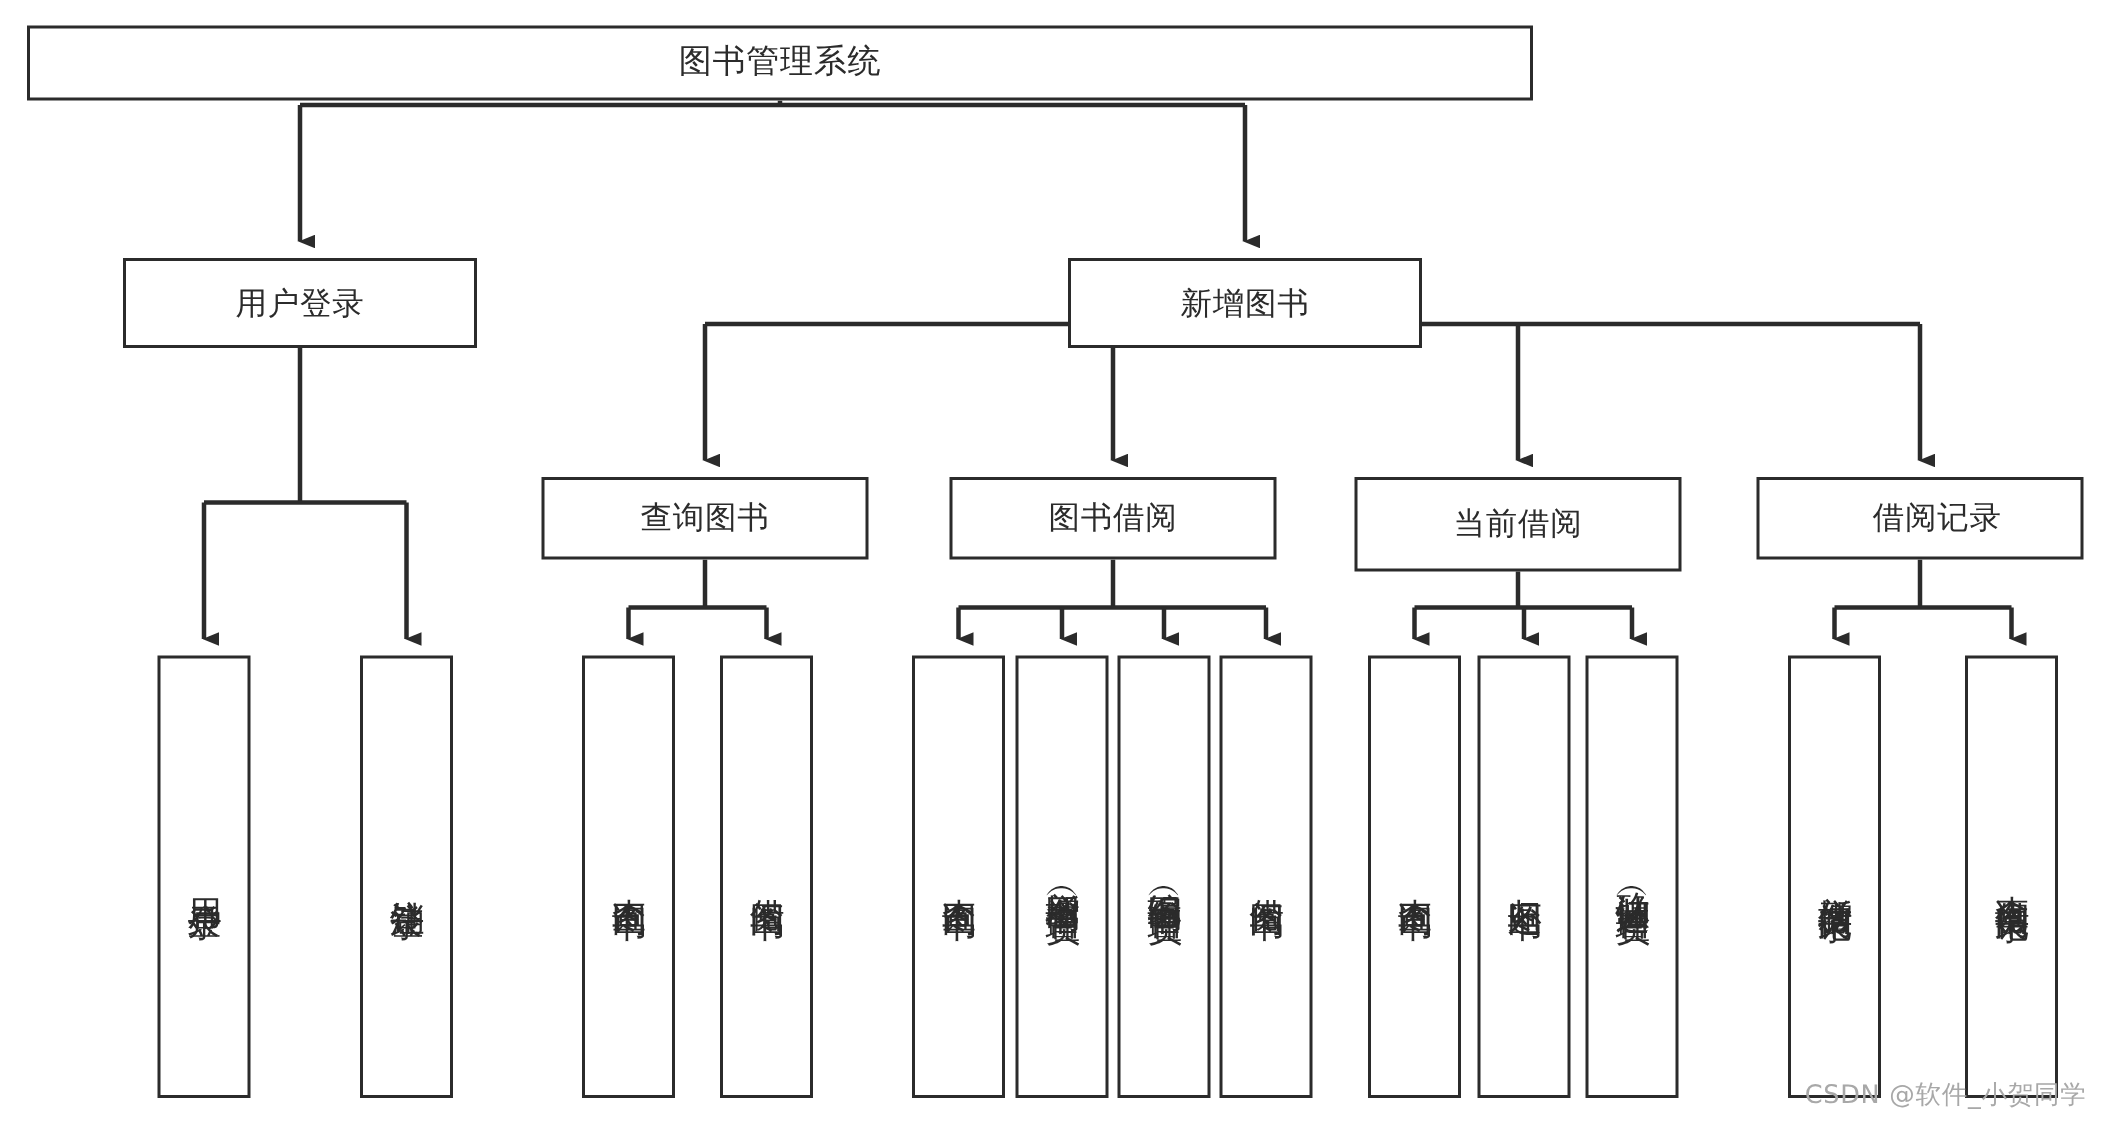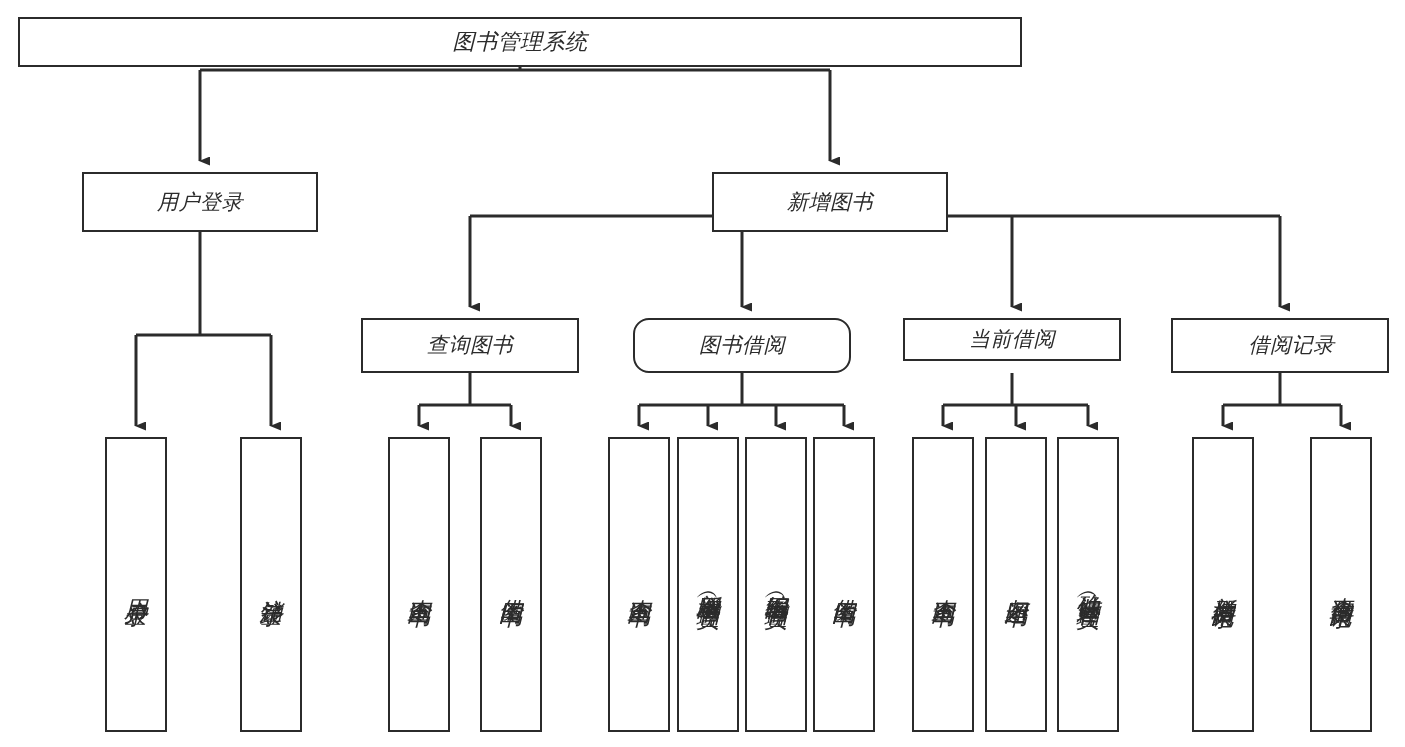--- a/index.html
+++ b/index.html
@@ -36,21 +36,20 @@
     justify-content: center;
     color: #2b2b2b;
     z-index: 3;
   }
   .node-label {
     font-size: 21px;
     line-height: 1.18;
     letter-spacing: 0.5px;
     white-space: nowrap;
     text-align: right;
-    font-style: italic;
   }
   .node.vertical .node-label {
     writing-mode: vertical-rl;
     text-orientation: upright;
     font-size: 23px;
     letter-spacing: 2px;
     line-height: 1.05;
     white-space: nowrap;
   }
   .node.root .node-label { font-size: 22px; }
@@ -119,24 +118,24 @@
       </div>
       <div class="node horizontal" style="left: 82px; top: 172px; width: 236px; height: 60px;">
         <span class="node-label">用户登录</span>
       </div>
       <div class="node horizontal" style="left: 712px; top: 172px; width: 236px; height: 60px;">
         <span class="node-label">新增图书</span>
       </div>
       <div class="node horizontal" style="left: 361px; top: 318px; width: 218px; height: 55px;">
         <span class="node-label">查询图书</span>
       </div>
-      <div class="node horizontal" style="left: 633px; top: 318px; width: 218px; height: 55px; border-radius: 16px;">
+      <div class="node horizontal" style="left: 633px; top: 318px; width: 218px; height: 55px;">
         <span class="node-label">图书借阅</span>
       </div>
-      <div class="node horizontal" style="left: 903px; top: 318px; width: 218px; height: 43px;">
+      <div class="node horizontal" style="left: 903px; top: 318px; width: 218px; height: 63px;">
         <span class="node-label">当前借阅</span>
       </div>
       <div class="node horizontal" style="left: 1171px; top: 318px; width: 218px; height: 55px; padding-left: 23px;">
         <span class="node-label">借阅记录</span>
       </div>
       <div class="node vertical" style="left: 105px; top: 437px; width: 62px; height: 295px;">
         <span class="node-label">用户登录</span>
       </div>
       <div class="node vertical" style="left: 240px; top: 437px; width: 62px; height: 295px;">
         <span class="node-label">注销登录</span>
@@ -169,13 +168,14 @@
         <span class="node-label">确认归还（管理员）</span>
       </div>
       <div class="node vertical" style="left: 1192px; top: 437px; width: 62px; height: 295px;">
         <span class="node-label">新增借阅记录</span>
       </div>
       <div class="node vertical" style="left: 1310px; top: 437px; width: 62px; height: 295px;">
         <span class="node-label">查询借阅记录</span>
       </div>
     </div>
 
+  <div class="watermark">CSDN @软件_小贺同学</div>
 </div>
 
 </body></html>

